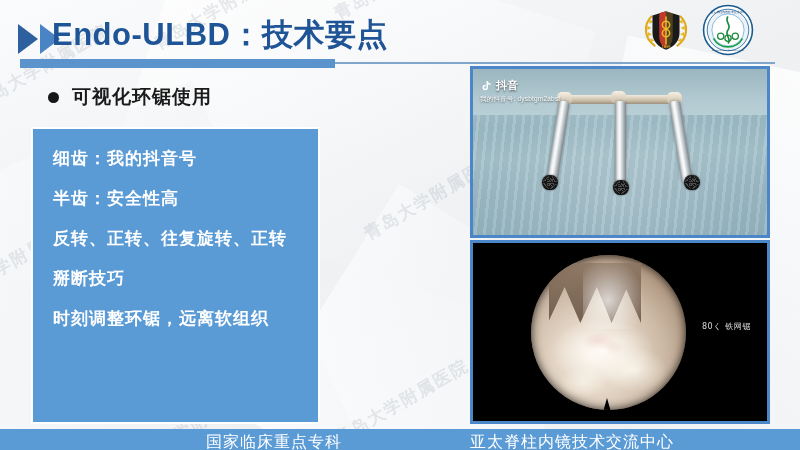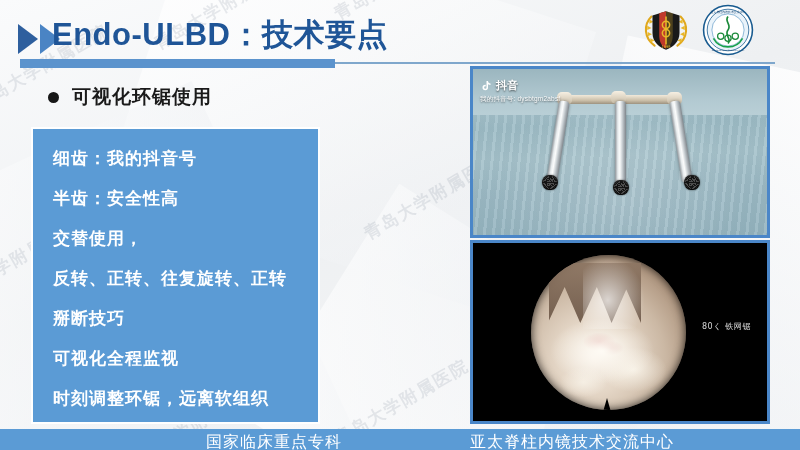--- a/index.html
+++ b/index.html
@@ -207,24 +207,22 @@
   </div>
 
   <div class="bullet-row">
     <span class="bullet-dot"></span>
     <span class="bullet-text">可视化环锯使用</span>
   </div>
 
   <div class="bluebox">
     <div class="bline">细齿：我的抖音号</div>
     <div class="bline">半齿：安全性高</div>
-    <div class="bline">交替使用，</div>
     <div class="bline">反转、正转、往复旋转、正转</div>
     <div class="bline">掰断技巧</div>
-    <div class="bline">可视化全程监视</div>
     <div class="bline">时刻调整环锯，远离软组织</div>
   </div>
 
   <div class="media">
 
     <div class="panel panel-top">
       <div class="drape"></div>
       <div class="horizon"></div>
 
       <div class="hub" style="left:88px;top:26px;width:120px;"></div>

